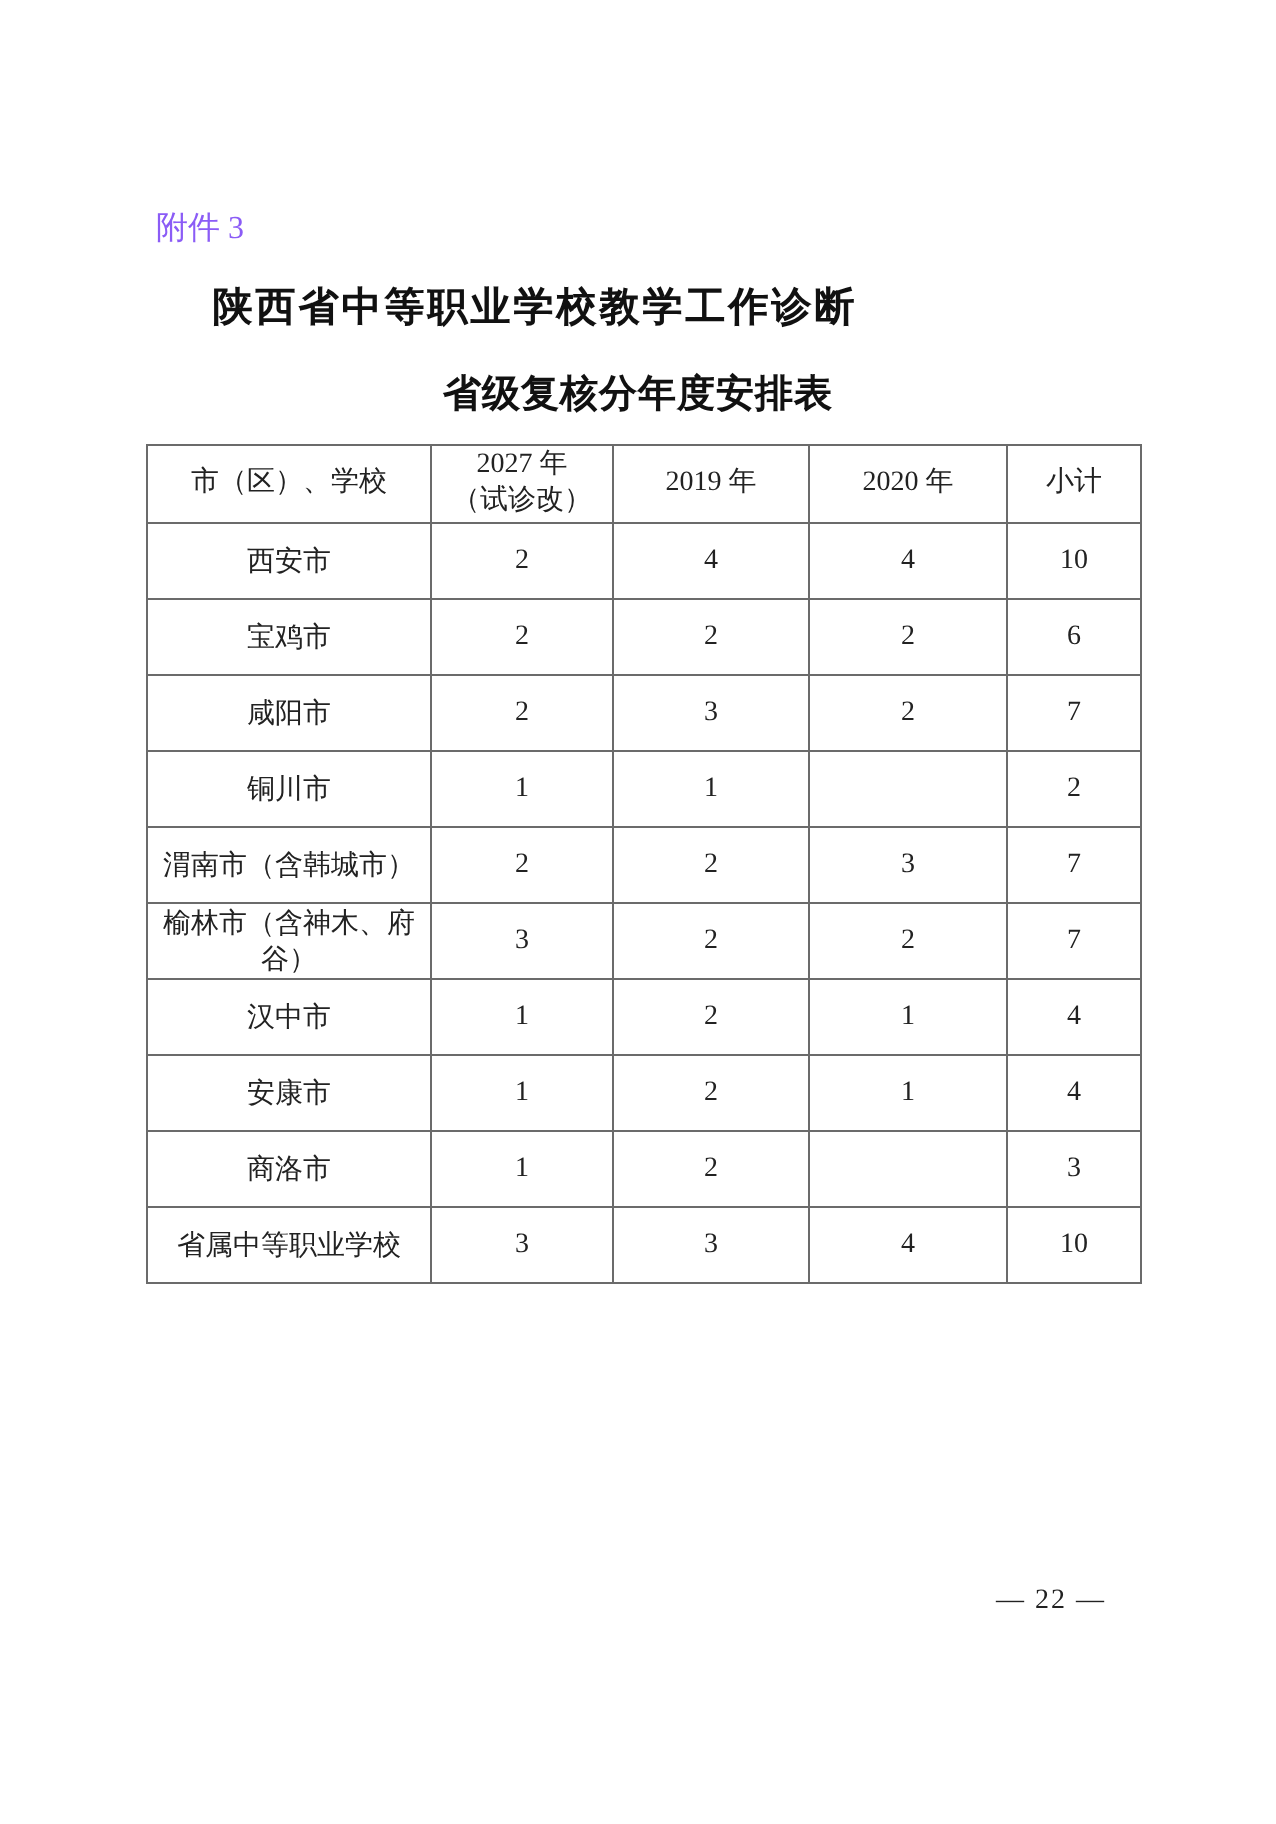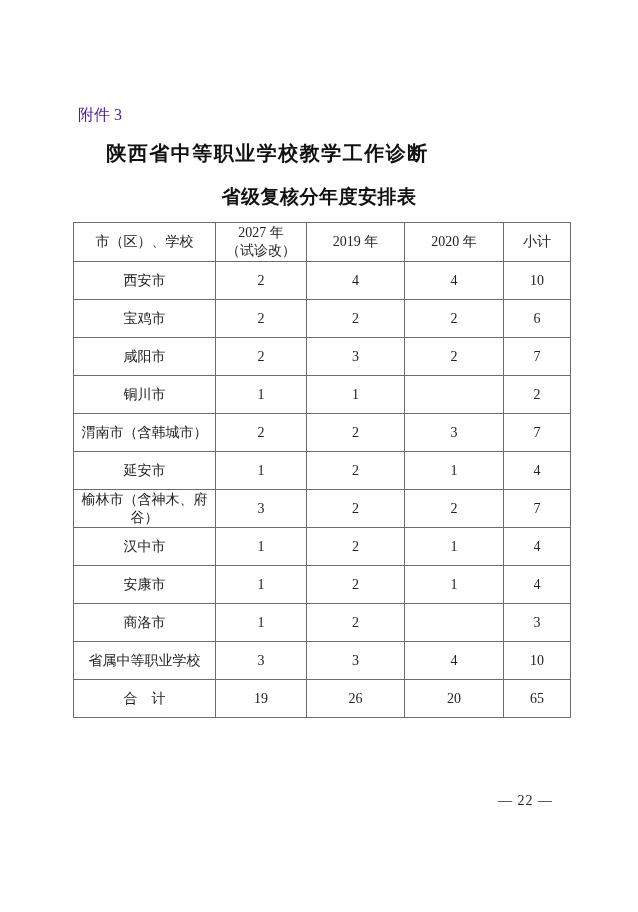--- a/index.html
+++ b/index.html
@@ -15,21 +15,21 @@
     color: #1c1c1c;
     font-family: "Liberation Serif", "DejaVu Serif", serif;
     overflow: hidden;
   }
   #attachment-label {
     position: absolute;
     left: 78px;
     top: 105px;
     font-size: 16px;
     line-height: 1.2;
-    color: #4c1d95;
+    color: #8b5cf6;
   }
   #doc-title {
     position: absolute;
     left: 0;
     top: 140px;
     width: 535px;
     text-align: center;
     font-family: "Liberation Sans", "DejaVu Sans", sans-serif;
     font-weight: bold;
     font-size: 20px;
@@ -143,27 +143,20 @@
           <td>2</td>
         </tr>
         <tr>
           <td>渭南市（含韩城市）</td>
           <td>2</td>
           <td>2</td>
           <td>3</td>
           <td>7</td>
         </tr>
         <tr>
-          <td>延安市</td>
-          <td>1</td>
-          <td>2</td>
-          <td>1</td>
-          <td>4</td>
-        </tr>
-        <tr>
           <td>榆林市（含神木、府谷）</td>
           <td>3</td>
           <td>2</td>
           <td>2</td>
           <td>7</td>
         </tr>
         <tr>
           <td>汉中市</td>
           <td>1</td>
           <td>2</td>
@@ -184,25 +177,18 @@
           <td></td>
           <td>3</td>
         </tr>
         <tr>
           <td>省属中等职业学校</td>
           <td>3</td>
           <td>3</td>
           <td>4</td>
           <td>10</td>
         </tr>
-        <tr>
-          <td>合　计</td>
-          <td>19</td>
-          <td>26</td>
-          <td>20</td>
-          <td>65</td>
-        </tr>
       </tbody>
   </table>
 
   <div id="page-number">— 22 —</div>
 
 </div>
 
 </body></html>

